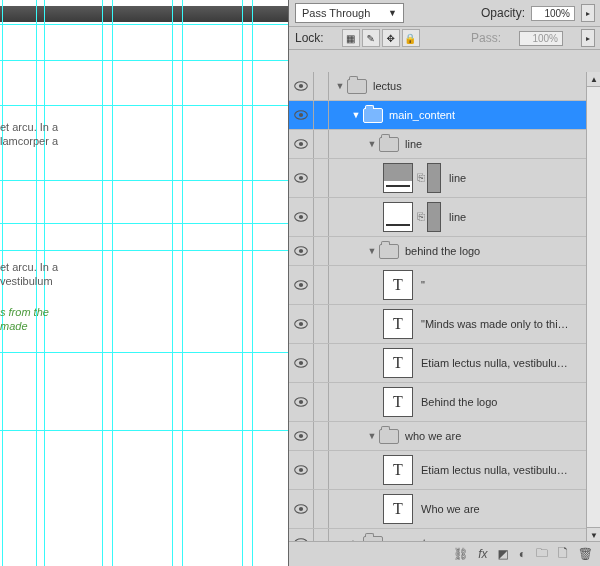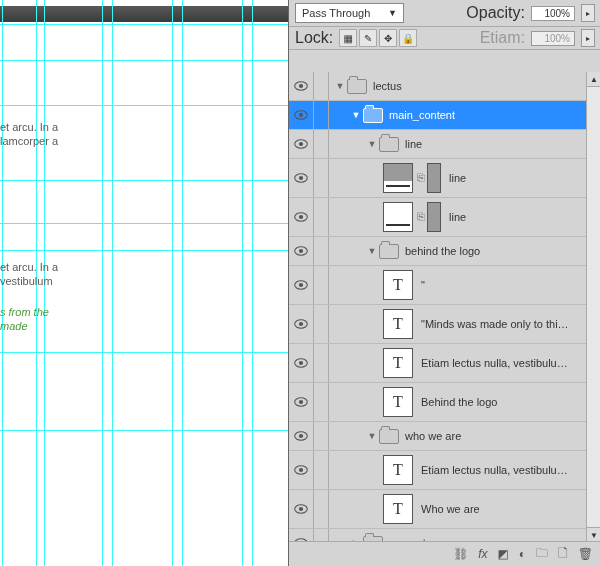--- a/index.html
+++ b/index.html
@@ -16,24 +16,24 @@
   .sn2{top:260px;width:105px;color:#5a5a5a;}
   .sn3{top:305px;width:105px;color:#4b9a3c;font-style:italic;}
   
   .panel{position:absolute;left:288px;top:0;width:312px;height:566px;background:#d4d4d4;border-left:1px solid #666;font-size:11px;}
   .tabbar{height:22px;background:linear-gradient(#818181,#6a6a6a);display:flex;align-items:center;padding:0 4px;border-bottom:1px solid #555;}
   .tab{background:#d6d6d6;border:1px solid #777;border-bottom:none;padding:2px 10px;font-size:11px;color:#222;border-radius:3px 3px 0 0;}
   .tab-right{margin-left:auto;display:flex;gap:4px;}
   .tab-right span{color:#ddd;font-size:11px;cursor:pointer;}
   .opts{height:26px;background:#d4d4d4;border-bottom:1px solid #aaa;display:flex;align-items:center;gap:6px;padding:0 6px;}
   .blend{height:18px;border:1px solid #888;background:#fff;display:flex;align-items:center;padding:0 6px;width:95px;justify-content:space-between;font-size:11px;}
-  .label{font-size:16px;color:#333;}
+  .label{font-size:12px;color:#333;}
   .valuebox{border:1px solid #999;background:#fff;padding:1px 4px;font-size:10px;width:34px;text-align:right;}
   .arrow-btn{width:12px;height:16px;border:1px solid #999;background:#e6e6e6;display:flex;align-items:center;justify-content:center;font-size:8px;}
-  .locks{height:22px;background:#d4d4d4;border-bottom:1px solid #aaa;display:flex;align-items:center;gap:6px;padding:0 6px;}
+  .locks{height:22px;background:#d4d4d4;border-bottom:1px solid #aaa;display:flex;align-items:center;gap:18px;padding:0 6px;}
   .lock-icons{display:flex;gap:2px;}
   .lock-icons span{width:16px;height:16px;border:1px solid #aaa;background:#e6e6e6;display:flex;align-items:center;justify-content:center;font-size:10px;}
   .tree{position:absolute;top:72px;bottom:24px;left:0;right:0;overflow:hidden;background:#d4d4d4;}
   .row{height:28px;display:flex;align-items:center;border-bottom:1px solid #bcbcbc;background:#d4d4d4;position:relative;}
   .row.tall{height:38px;}
   .row.sel{background:#2a8dff;color:#fff;}
   .eye{width:24px;height:100%;border-right:1px solid #aaa;display:flex;align-items:center;justify-content:center;}
   .eye svg{width:14px;height:10px;}
   .link-col{width:14px;height:100%;border-right:1px solid #aaa;}
   .indent{display:inline-block;}
@@ -108,21 +108,21 @@
 
   <div class="locks">
     <span class="label">Lock:</span>
     <div class="lock-icons">
       <span>▦</span>
       <span>✎</span>
       <span>✥</span>
       <span>🔒</span>
     </div>
     <span style="flex:1"></span>
-    <span class="label" style="color:#999">Etiam:</span>
+    <span class="label" style="color:#999">Pass:</span>
     <span class="valuebox" style="color:#999;background:#eee">100%</span>
     <div class="arrow-btn">▸</div>
   </div>
 
   <div class="tree" id="tree">
     <div class="row">
           <div class="eye">
             <svg viewBox="0 0 20 14">
               <ellipse cx="10" cy="7" rx="9" ry="6" fill="none" stroke="#555" stroke-width="1.5"></ellipse>
               <circle cx="10" cy="7" r="3" fill="#555"></circle>

